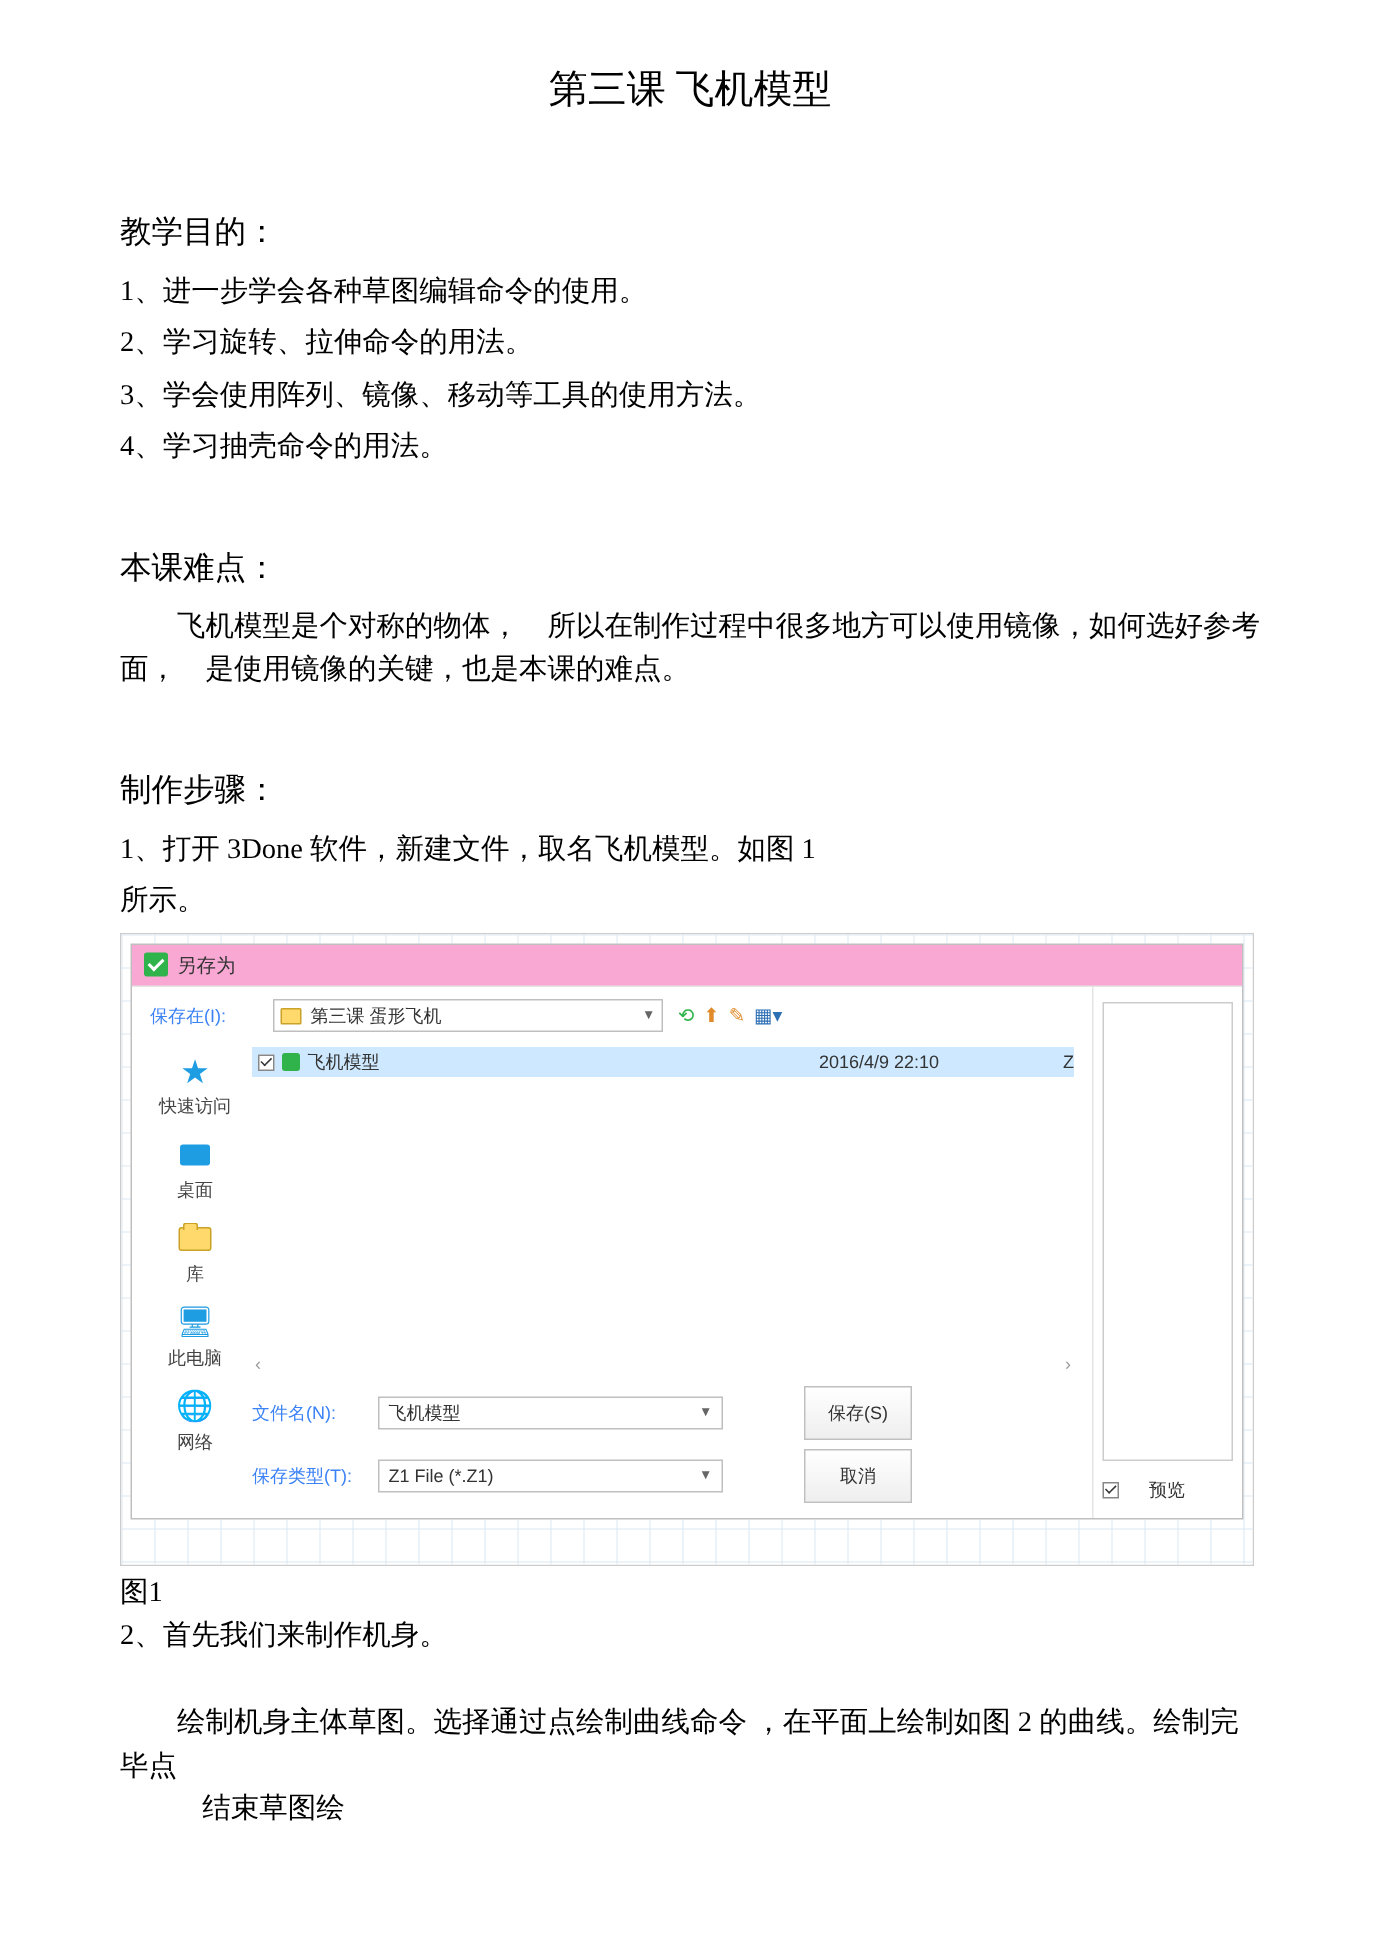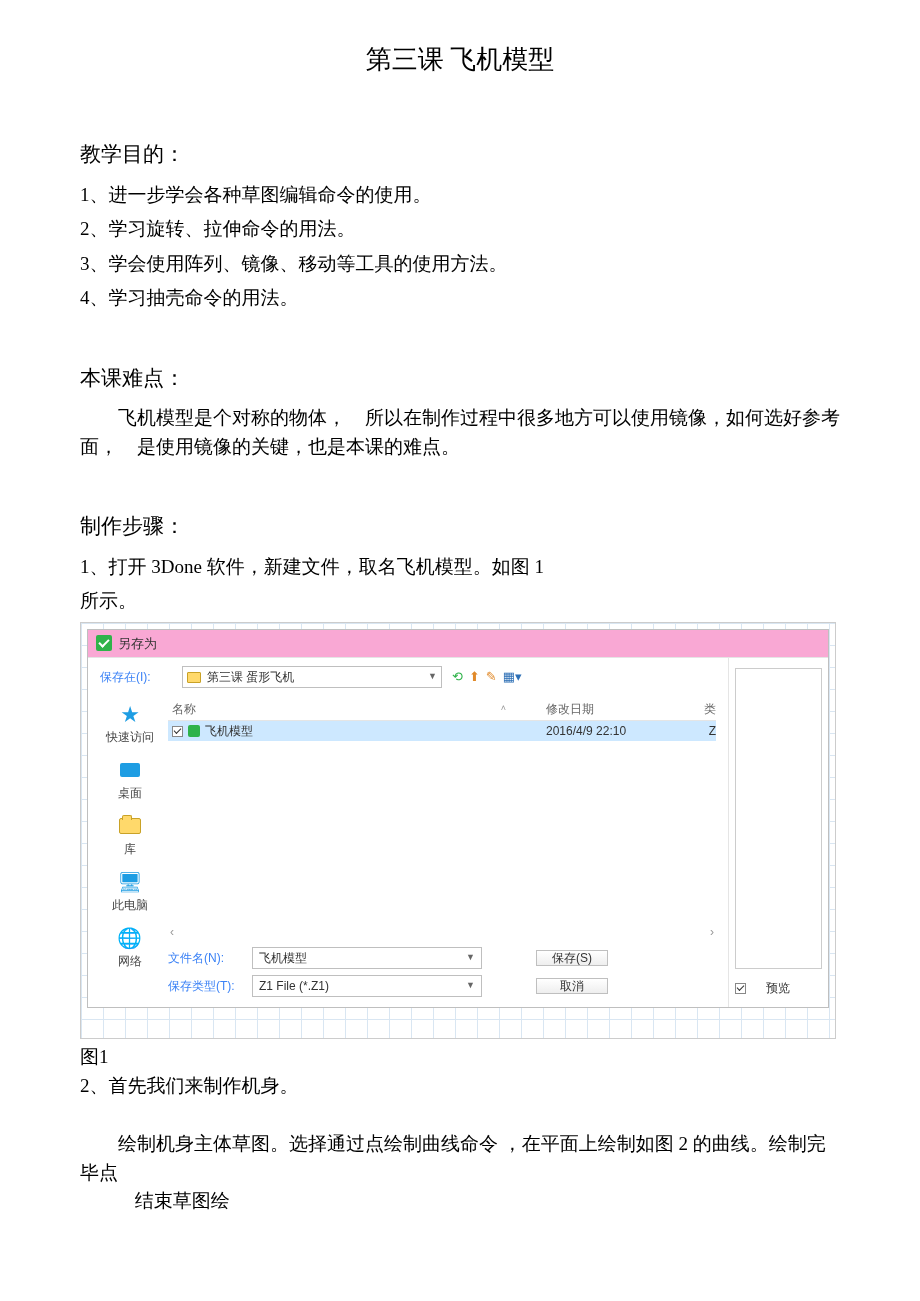--- a/index.html
+++ b/index.html
@@ -158,21 +158,21 @@
   .doc-ico .z { width:12px;height:12px;background:#2fb34a;border-radius:2px;}
   .fr-date { width:150px; }
   .fr-type { width:20px; text-align:right; }
   .scroll-hint { position:absolute; bottom:0; left:0; right:0; display:flex; justify-content:space-between; color:#999; font-size:12px; padding:0 2px;}
 
   .bottom-rows { margin-top:6px; margin-left:68px; display:flex; flex-direction:column; gap:6px;}
   .brow { display:flex; align-items:center; gap:14px; }
   .brow .blbl { width:70px; color:#3b82f6; }
   .brow .bcombo { flex:1; max-width:230px; border:1px solid #bfbfbf; height:22px; display:flex; align-items:center; padding:0 6px; background:#fff; }
   .brow .bcombo .arrow { margin-left:auto; font-size:9px; color:#666;}
-  .btn { width:72px; height:16px; border:1px solid #bfbfbf; background:linear-gradient(#fff,#eee); display:flex;align-items:center;justify-content:center; margin-left:40px; font-family:"Microsoft YaHei",sans-serif;}
+  .btn { width:72px; height:36px; border:1px solid #bfbfbf; background:linear-gradient(#fff,#eee); display:flex;align-items:center;justify-content:center; margin-left:40px; font-family:"Microsoft YaHei",sans-serif;}
   .chk-inline { display:flex; align-items:center; gap:20px; font-size:12px;}
 
   .fig-label { margin-top:4px; }
 </style>
 </head>
 <body>
 
 <div class="title">第三课 飞机模型</div>
 
 <div class="section-head">教学目的：</div>
@@ -234,28 +234,20 @@
                 <div class="pico pc">🖥</div>
                 <span>此电脑</span>
               </div>
               <div class="place">
                 <div class="pico net">🌐</div>
                 <span>网络</span>
               </div>
             </div>
 
             <div class="file-area">
-              <div class="file-header">
-                <div class="fh-name">
-                  <span>名称</span>
-                  <span class="sort">˄</span>
-                </div>
-                <div class="fh-date">修改日期</div>
-                <div class="fh-type">类</div>
-              </div>
               <div class="file-list">
                 <div class="file-row selected">
                   <div class="fr-name">
                     <span class="chk checked"></span>
                     <span class="doc-ico">
                         <span class="z"></span>
                       </span>
                     <span>飞机模型</span>
                   </div>
                   <div class="fr-date">2016/4/9 22:10</div>

